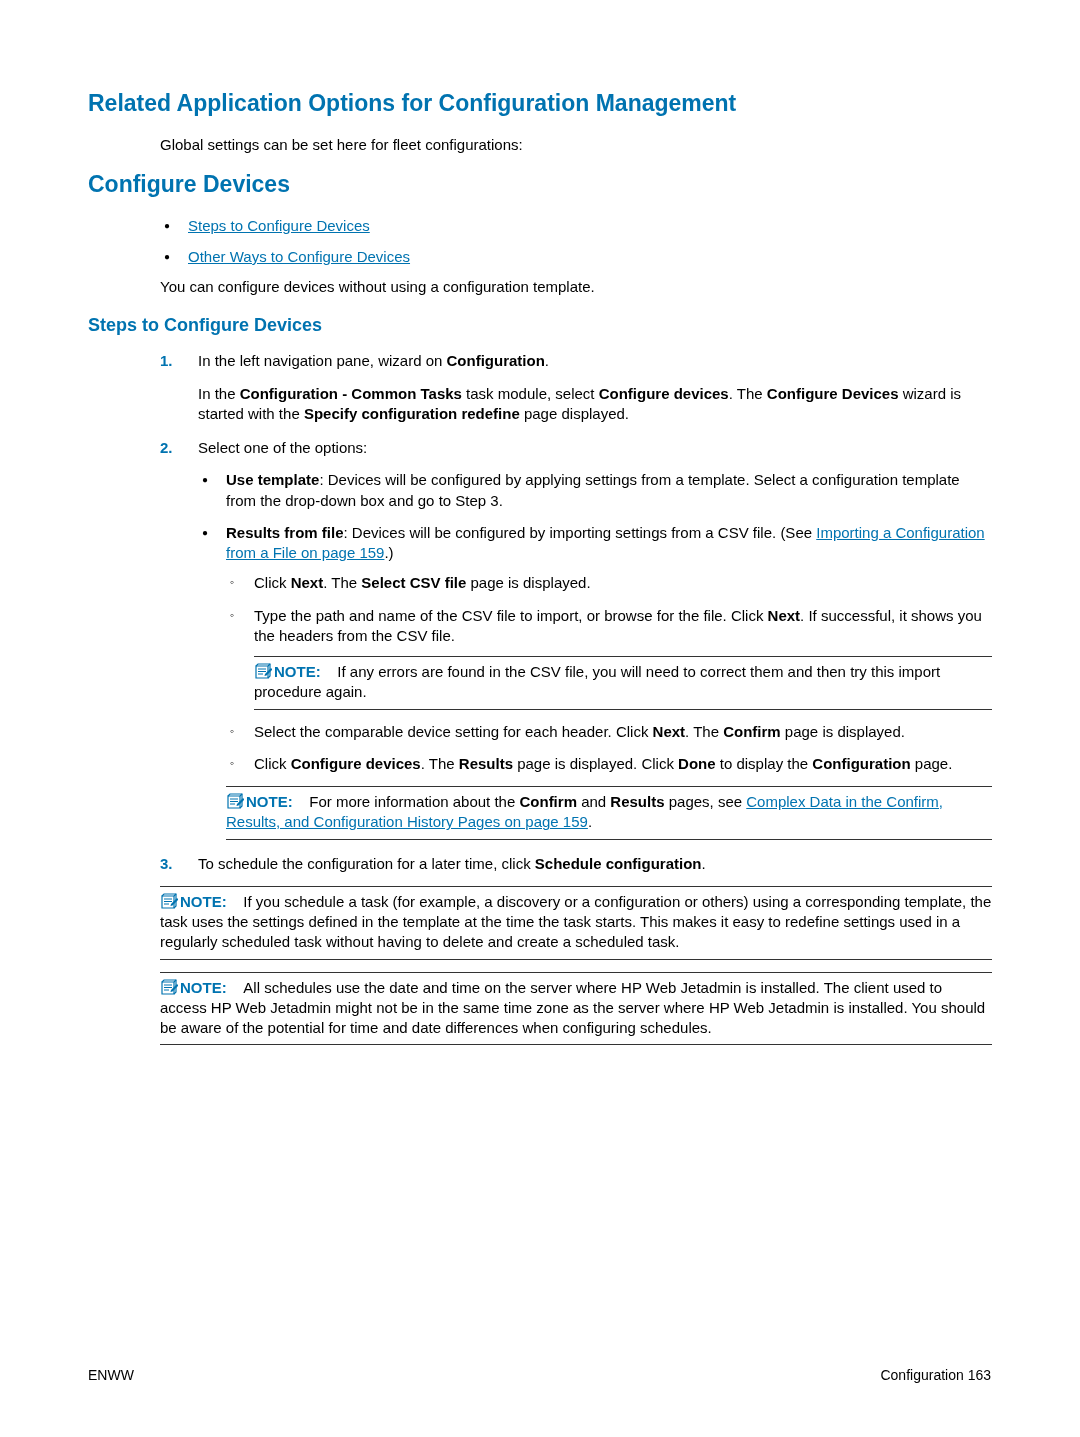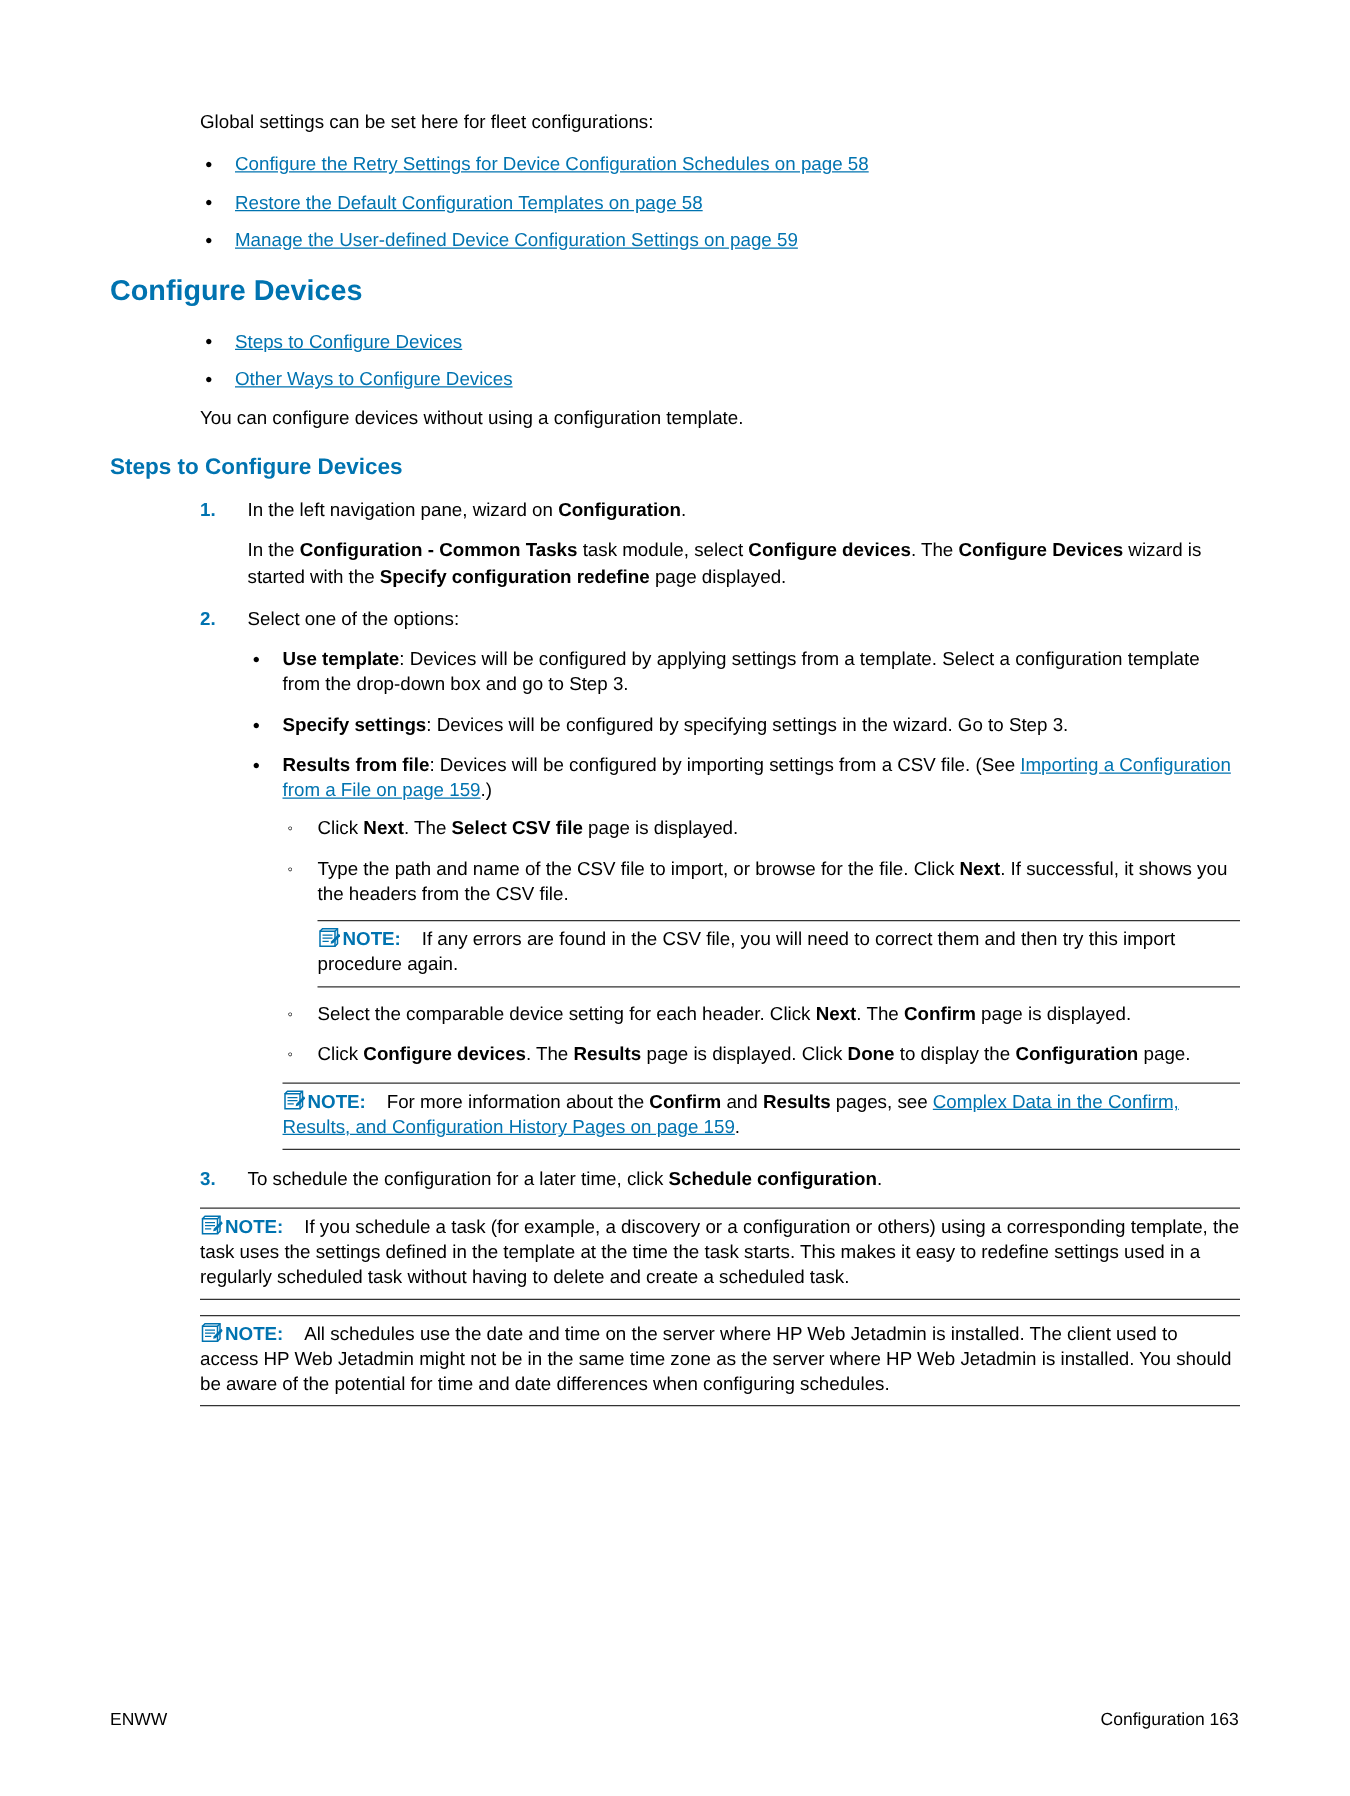--- a/index.html
+++ b/index.html
@@ -95,27 +95,23 @@
       <path d="M2 3 l2 -2 h12 v12 l-2 2" fill="none" stroke="#0073b0" stroke-width="1.2"></path>
       <path d="M14 3 l2 -2" stroke="#0073b0" stroke-width="1.2"></path>
       <path d="M4 6 h8 M4 8.5 h8 M4 11 h5" stroke="#0073b0" stroke-width="1"></path>
       <path d="M11 11 l6 -6 l1.5 1.5 l-6 6 l-2 0.5 z" fill="#0073b0"></path>
     </g>
   </defs>
 </svg>
 
 <div class="page">
 
+  <h1>Related Application Options for Configuration Management</h1>
   <div class="body-indent">
     <p>Global settings can be set here for fleet configurations:</p>
-    <ul class="bullets">
-      <li><a class="link">Configure the Retry Settings for Device Configuration Schedules on page 58</a></li>
-      <li><a class="link">Restore the Default Configuration Templates on page 58</a></li>
-      <li><a class="link">Manage the User-defined Device Configuration Settings on page 59</a></li>
-    </ul>
   </div>
 
   <h1 class="sub">Configure Devices</h1>
   <div class="body-indent">
     <ul class="bullets">
       <li><a class="link">Steps to Configure Devices</a></li>
       <li><a class="link">Other Ways to Configure Devices</a></li>
     </ul>
     <p>You can configure devices without using a configuration template.</p>
   </div>
@@ -131,23 +127,20 @@
         <p>
           <span>In the </span><b>Configuration - Common Tasks</b><span> task module, select </span><b>Configure devices</b><span>. The </span><b>Configure Devices</b><span> wizard is started with the </span><b>Specify configuration redefine</b><span> page displayed.</span>
         </p>
       </li>
 
       <li>
         <p>Select one of the options:</p>
         <ul class="sub-bullets">
           <li>
             <b>Use template</b><span>: Devices will be configured by applying settings from a template. Select a configuration template from the drop-down box and go to Step 3.</span>
-          </li>
-          <li>
-            <b>Specify settings</b><span>: Devices will be configured by specifying settings in the wizard. Go to Step 3.</span>
           </li>
           <li>
             <b>Results from file</b><span>: Devices will be configured by importing settings from a CSV file. (See </span><a class="link">Importing a Configuration from a File on page 159</a><span>.)</span>
 
             <ul class="circ">
               <li>
                 <span>Click </span><b>Next</b><span>. The </span><b>Select CSV file</b><span> page is displayed.</span>
               </li>
               <li>
                 <span>Type the path and name of the CSV file to import, or browse for the file. Click </span><b>Next</b><span>. If successful, it shows you the headers from the CSV file.</span>

